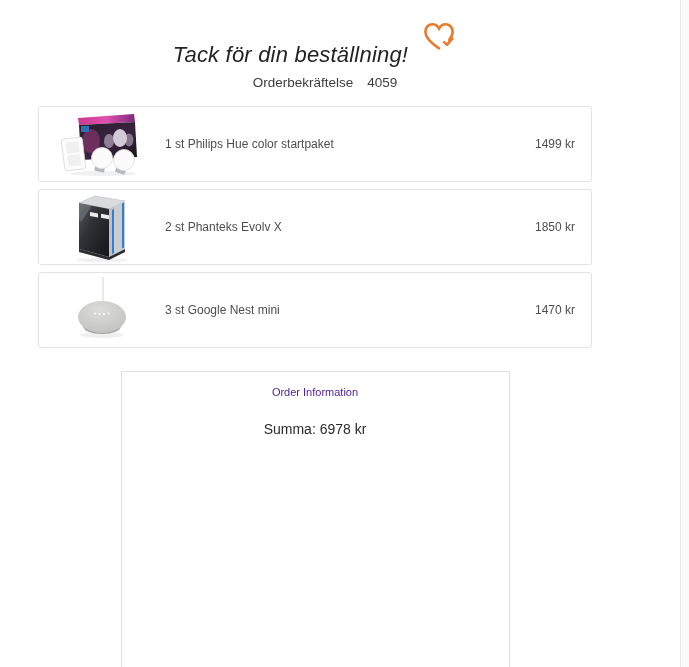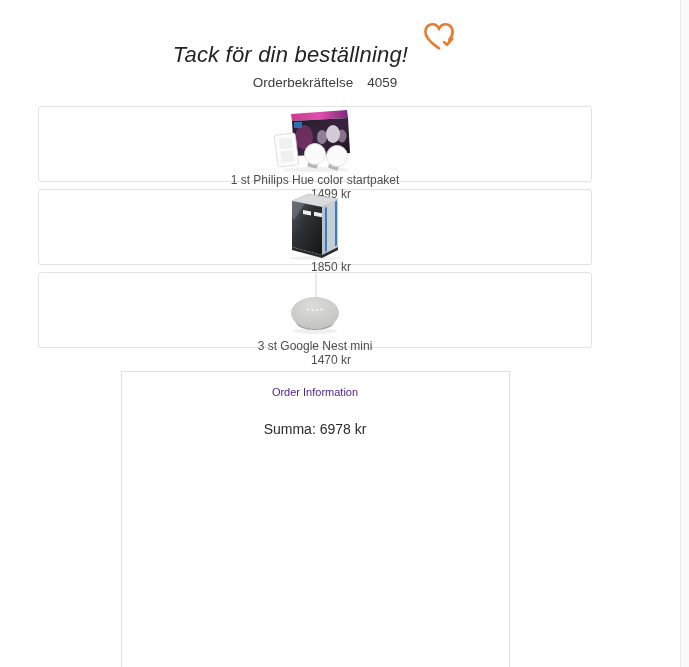--- a/index.html
+++ b/index.html
@@ -44,38 +44,36 @@
   
   .cards { margin: 14px 38px 0 38px; }
   .card {
     height: 76px;
     border: 1px solid #e3e3e3;
     border-radius: 3px;
     background: #fff;
     display: flex;
     align-items: center;
     margin-bottom: 7px;
-    flex-direction: column;
   }
   .card-img {
     width: 126px;
     display: flex; align-items: center; justify-content: center;
     flex: none;
   }
   .card-label {
     flex: 1;
     font-size: 12px;
     color: #4e4e4e;
   }
   .card-price {
     font-size: 12px;
     color: #4e4e4e;
     padding-right: 16px;
     flex: none;
-    margin-left: 48px;
   }
 
   
   .info-box {
     width: 389px;
     height: 330px;
     margin: 23px auto 0 auto;
     border: 1px solid #e0e0e0;
     background: #fff;
     padding: 14px 15px;
@@ -203,20 +201,21 @@
           <polygon points="7,11 20,13.6 9,30 7,27" fill="#9aa0a6" opacity="0.35"></polygon>
           <polygon points="18,20 26,21.4 26,25.4 18,24" fill="#ececed"></polygon>
           <polygon points="29,21.8 37,23.2 37,27.2 29,25.8" fill="#ececed"></polygon>
           <polygon points="37,17 53,9 53,57 37,65" fill="#c9cdd0"></polygon>
           <polygon points="37,17 42,14.5 42,62.5 37,65" fill="#bdc1c4"></polygon>
           <polygon points="40,18 42,17 42,61 40,62" fill="#2f7fd2"></polygon>
           <polygon points="50,11.5 52,10.5 52,55.5 50,56.5" fill="#2f7fd2"></polygon>
           <polygon points="7,57 37,65 53,57 53,60 37,68 7,60" fill="#2a2c2f"></polygon>
         </svg>
       </div>
+      <div class="card-label">2 st Phanteks Evolv X</div>
       <div class="card-price">1850 kr</div>
     </div>
 
     <div class="card">
       <div class="card-img">
         <svg width="70" height="66" viewBox="0 0 70 66">
           <defs>
             <radialGradient id="nestGrad" cx="0.45" cy="0.3" r="1">
               <stop offset="0" stop-color="#dcdcda"></stop>
                 <stop offset="0.7" stop-color="#c3c3c1"></stop>

